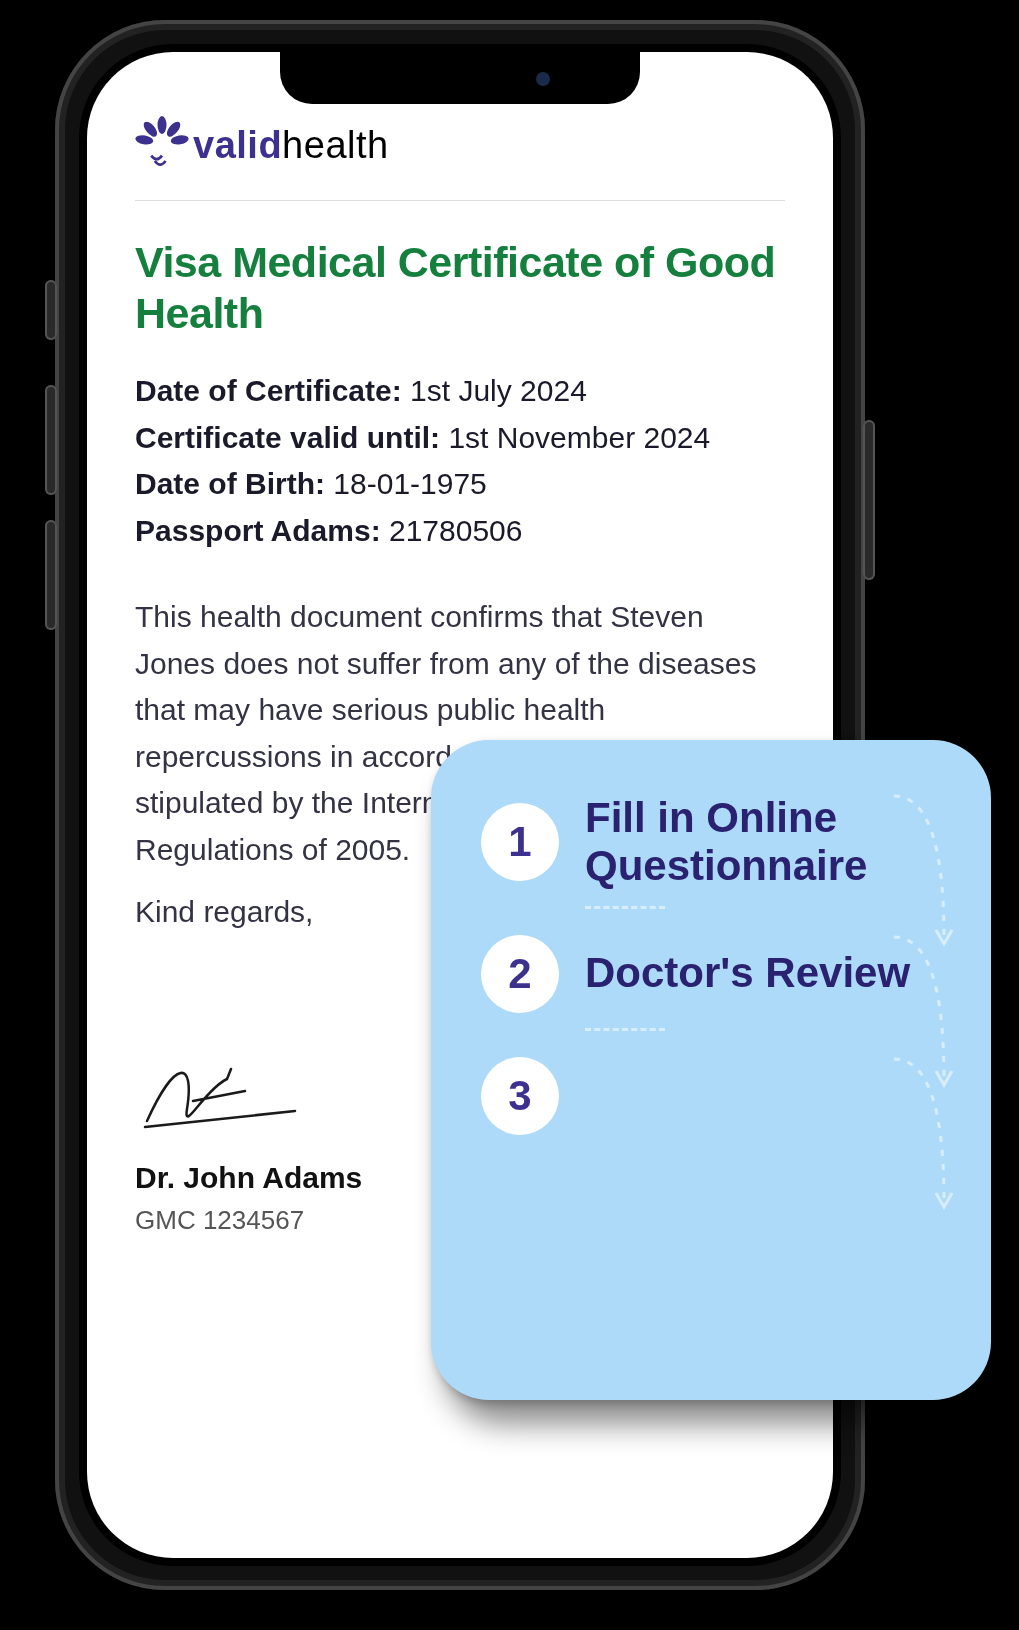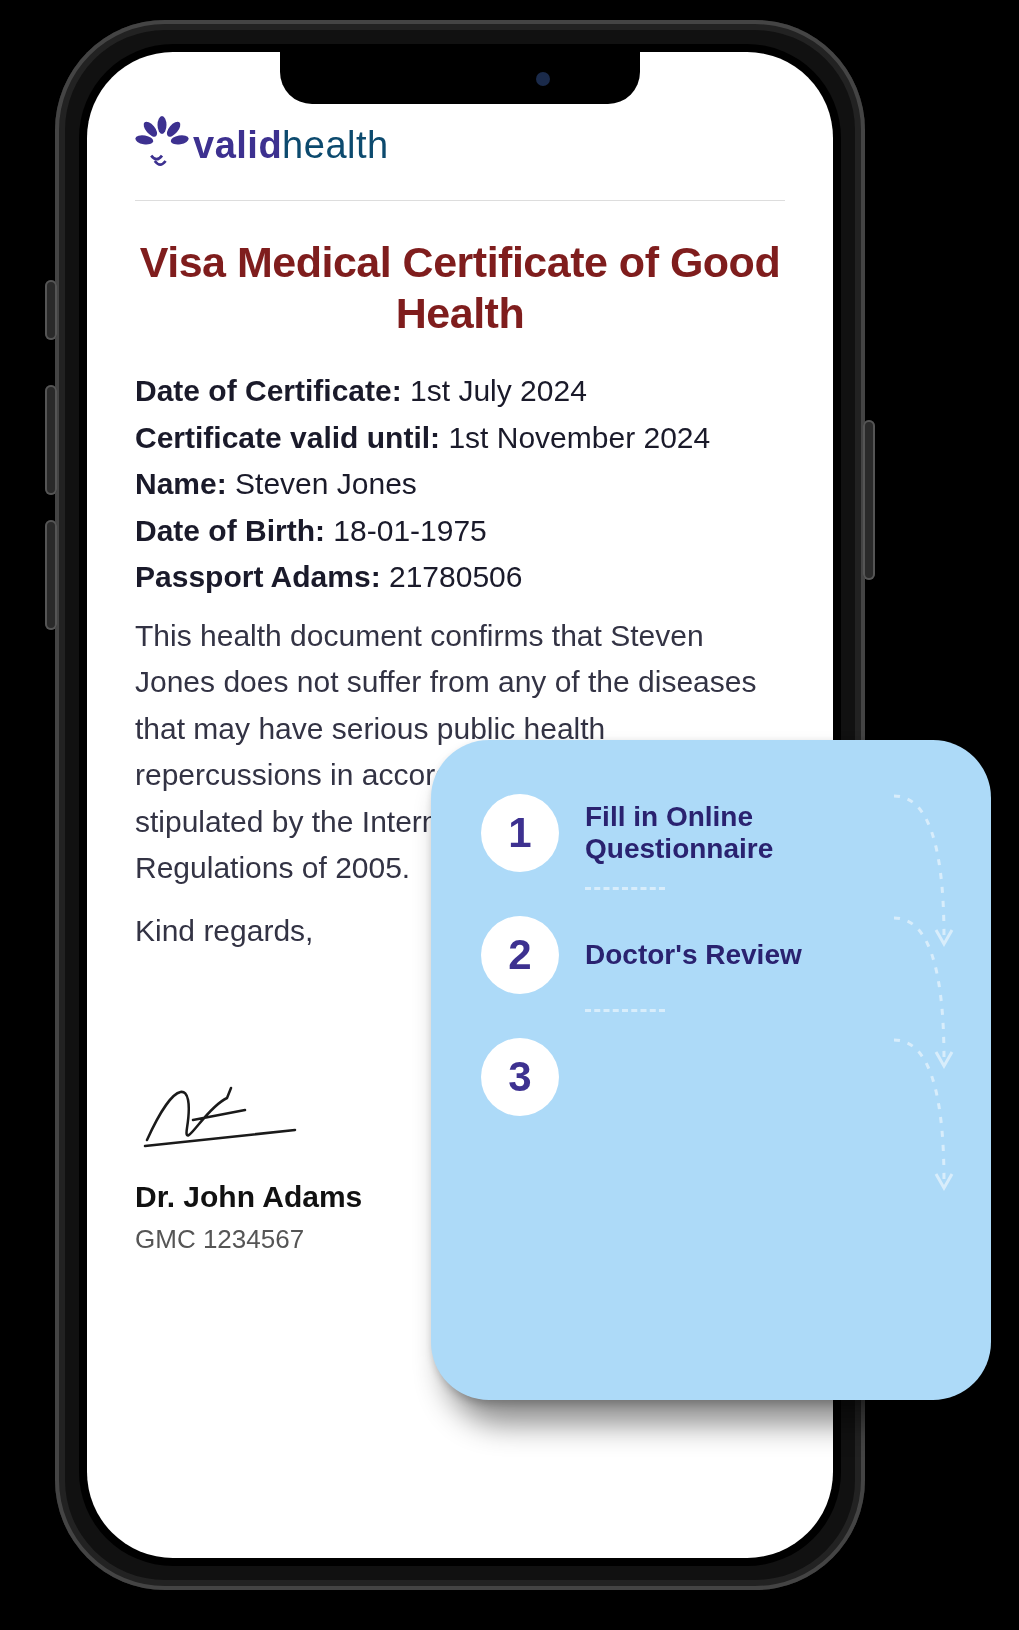--- a/index.html
+++ b/index.html
@@ -66,33 +66,32 @@
   .sb1 { left:-10px; top:260px; width:12px; height:60px;}
   .sb2 { left:-10px; top:365px; width:12px; height:110px;}
   .sb3 { left:-10px; top:500px; width:12px; height:110px;}
   .sb4 { right:-10px; top:400px; width:12px; height:160px;}
 
   
   .logo-row { display:flex; align-items:center; gap:4px; padding: 4px 0 26px 0;}
   .logo-mark svg { width:54px; height:54px; }
   .logo-text { font-size:38px; letter-spacing:0.5px; }
   .logo-text .w1 { color:#3d3190; font-weight:600;}
-  .logo-text .w2 { color:#0c4a6e; font-weight:400;}
+  .logo-text .w2 { color:#000000; font-weight:400;}
   .divider { border:none; border-top:1px solid #ddd; margin-bottom:36px;}
 
   h1.title {
-    color:#7f1d1d;
+    color:#15803d;
     font-size:43px;
     font-weight:800;
     line-height:1.18;
     margin-bottom:30px;
     letter-spacing:-0.5px;
-    text-align:center;
-  }
-  .fields { font-size:30px; line-height:1.55; color:#1a1a2a; margin-bottom:12px;}
+  }
+  .fields { font-size:30px; line-height:1.55; color:#1a1a2a; margin-bottom:40px;}
   .fields .label { font-weight:800; }
   .body-text { font-size:30px; line-height:1.55; color:#333344; margin-bottom:22px; max-width:640px;}
   .regards { font-size:30px; color:#333344; margin-bottom:120px;}
 
   .signature { margin-bottom:18px; }
   .signature svg { width:170px; height:90px; }
   .doctor-name { font-size:30px; font-weight:800; color:#111; margin-bottom:10px;}
   .gmc { font-size:26px; color:#555; }
 
   
@@ -123,21 +122,21 @@
     background:#fff;
     border-radius:50%;
     display:flex;
     align-items:center;
     justify-content:center;
     font-size:42px;
     font-weight:800;
     color:#3d3190;
   }
   .step-label {
-    font-size:28px;
+    font-size:42px;
     font-weight:800;
     color:#2a2270;
     line-height:1.15;
     max-width:340px;
   }
   .step-underline {
     position:absolute;
     left:104px;
     bottom:-18px;
     width:80px;
@@ -184,21 +183,20 @@
         </span>
       </div>
 
       <hr class="divider">
 
       <h1 class="title">Visa Medical Certificate of Good Health</h1>
 
       <div class="fields">
         <div><span class="label">Date of Certificate:</span> <span>1st July 2024</span></div>
         <div><span class="label">Certificate valid until:</span> <span>1st November 2024</span></div>
-        <div><span class="label">Name:</span> <span>Steven Jones</span></div>
         <div><span class="label">Date of Birth:</span> <span>18-01-1975</span></div>
         <div><span class="label">Passport Adams:</span> <span>21780506</span></div>
       </div>
 
       <p class="body-text">This health document confirms that Steven Jones does not suffer from any of the diseases that may have serious public health repercussions in accordance with what is stipulated by the International Health Regulations of 2005.</p>
       <p class="regards">Kind regards,</p>
 
       <div class="signature">
         <svg viewBox="0 0 170 90">
           <path d="M12 72 C 40 10, 60 10, 52 60 C 48 85, 70 40, 92 30 L 96 20 M 58 52 L 110 42 M 10 78 L 160 62" stroke="#1a1a1a" stroke-width="2.5" fill="none" stroke-linecap="round"></path>

